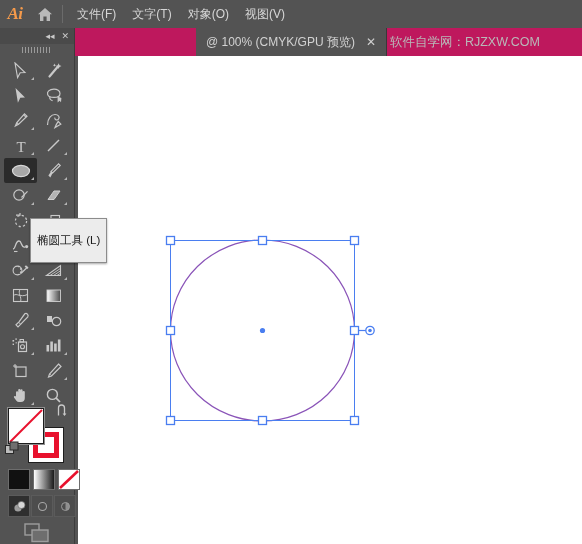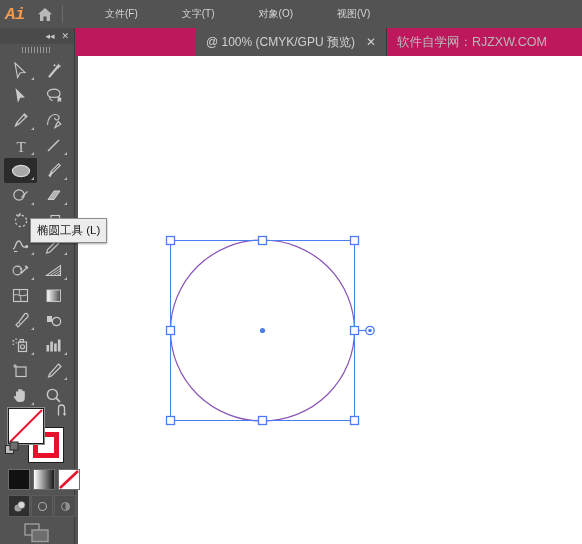--- a/index.html
+++ b/index.html
@@ -12,50 +12,49 @@
   #app{position:relative;width:582px;height:544px;}
 
   
   .menubar{
     position:absolute;left:0;top:0;width:582px;height:28px;
     background:#535353;display:flex;align-items:center;
   }
   .ai-logo{
     width:30px;height:28px;display:flex;align-items:center;justify-content:center;
     color:#f59a4b;font-size:17px;font-weight:bold;font-style:italic;
-    font-family:Liberation Mono, monospace;letter-spacing:-0.5px;
+    font-family:Liberation Serif, serif;letter-spacing:-0.5px;
   }
   .home-btn{
     width:30px;height:28px;display:flex;align-items:center;justify-content:center;
   }
   .menu-sep{width:1px;height:18px;background:#6b6b6b;margin:0 6px 0 2px;}
   .menu-items{display:flex;align-items:center;}
   .menu-item{
-    color:#d6d6d6;font-size:10px;padding:4px 8px;white-space:nowrap;
+    color:#d6d6d6;font-size:12px;padding:4px 8px;white-space:nowrap;
     line-height:16px;
-    margin-left:28px;
   }
 
   
   .tabbar{
     position:absolute;left:0;top:28px;width:582px;height:28px;
     background:#be185d;display:flex;align-items:stretch;
   }
   .doc-tab{
     display:flex;align-items:center;background:#535353;
     padding:0 8px 0 10px;border-right:1px solid #383838;
     color:#d2d2d2;font-size:12px;white-space:nowrap;height:28px;
   }
   .doc-tab .tab-title{line-height:28px;}
   .tab-close{
     margin-left:9px;color:#cfcfcf;font-size:12px;line-height:1;
     padding:2px 2px;
   }
   .tab-note{
-    display:flex;align-items:center;padding:0 10px;
+    display:flex;align-items:center;padding:0 3px;
     color:#b9b9b9;font-size:12.5px;white-space:nowrap;height:28px;
   }
 
   
   .canvas-area{
     position:absolute;left:78px;top:56px;width:504px;height:488px;
     background:#ffffff;overflow:hidden;
   }
   .shape-svg{position:absolute;left:0;top:0;}
 
@@ -90,21 +89,21 @@
   .tool-cell .corner{
     position:absolute;right:3px;bottom:3px;width:0;height:0;
     border-left:3px solid transparent;border-bottom:3px solid #b5b5b5;
   }
   .tool-cell svg{display:block;}
 
   
   .tooltip{
     position:absolute;left:30px;top:190px;z-index:40;
     background:#ececec;border:1px solid #8c8c8c;
-    color:#1b1b1b;font-size:11.5px;padding:4px 6px;
+    color:#1b1b1b;font-size:11.5px;padding:14px 6px;
     white-space:nowrap;line-height:15px;
     box-shadow:0 1px 2px rgba(0,0,0,.35);
   }
 
   
   .color-area{
     position:absolute;left:0;top:375px;width:74px;height:141px;
   }
   .fillstroke{position:relative;width:74px;height:62px;}
   .sw-fill{

